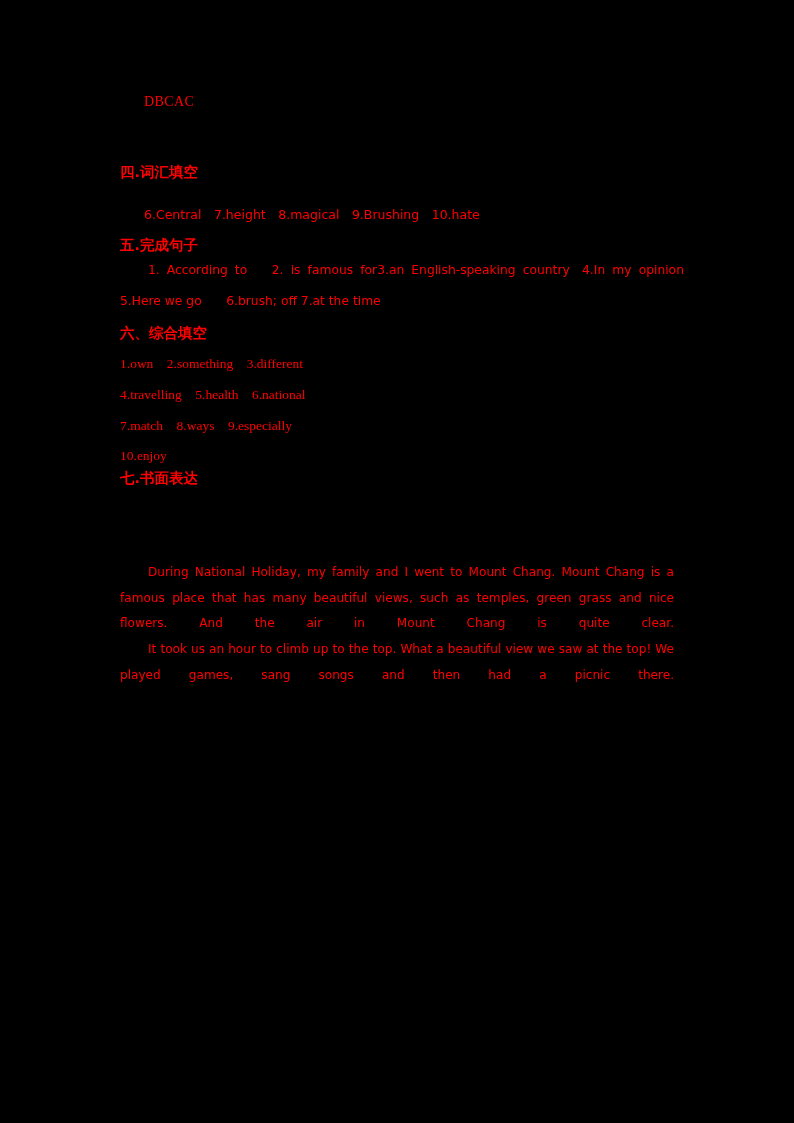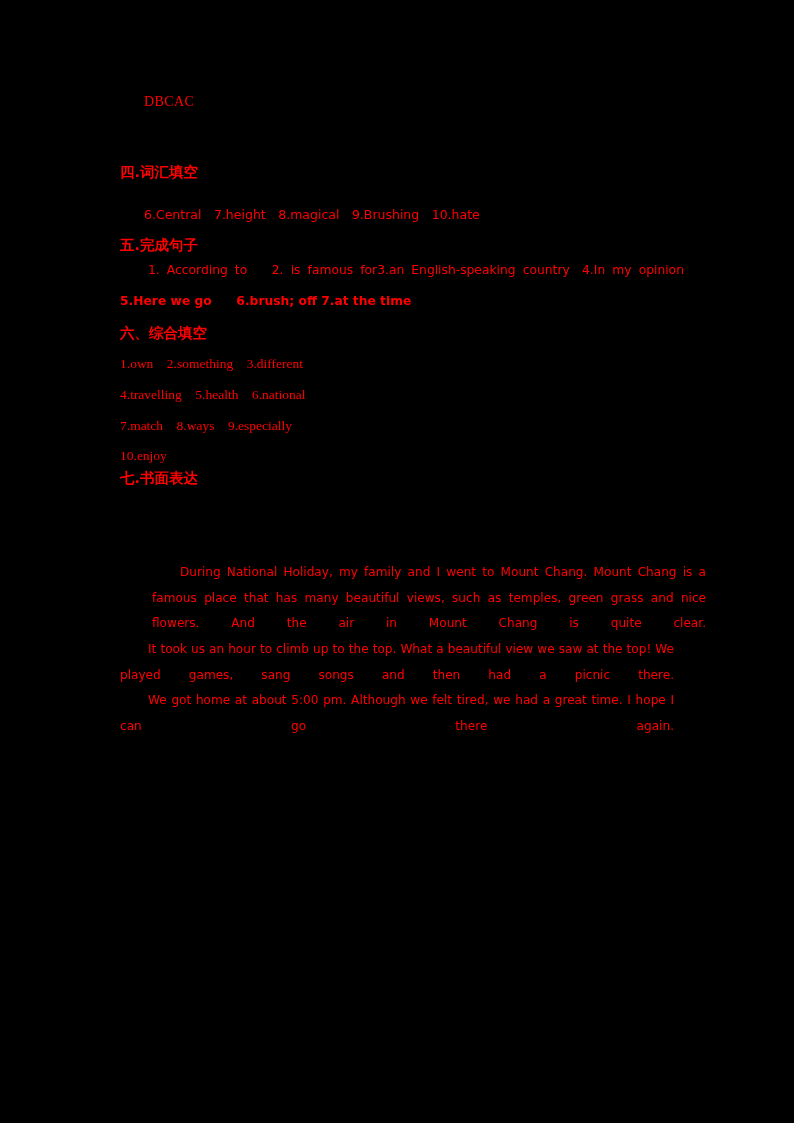--- a/index.html
+++ b/index.html
@@ -75,21 +75,20 @@
     font-family: "DejaVu Sans", "Liberation Sans", sans-serif;
     font-size: 12.3px;
     white-space: nowrap;
     word-spacing: 3.2px;
   }
   #s5l2 {
     left: 120px;
     top: 293px;
     font-family: "DejaVu Sans", "Liberation Sans", sans-serif;
     font-size: 12.3px;
-    font-weight: bold;
   }
 
   
   #h6 { top: 324px; }
   .s6line {
     left: 120px;
     font-family: "Liberation Serif", "DejaVu Serif", serif;
     font-size: 13.5px;
   }
   #s6l1 { top: 355px; }
@@ -106,21 +105,21 @@
     width: 554px;
     font-family: "DejaVu Sans", "Liberation Sans", sans-serif;
     font-size: 12.1px;
     line-height: 25.5px;
     color: #ff0000;
     text-align: justify;
     text-justify: inter-word;
     text-indent: 28px;
   }
   #e0 { top: 535px; }
-  #e1 { top: 560px; margin-left: 32px; }
+  #e1 { top: 560px; }
   #e2 { top: 637px; }
   #e3 { top: 688px; }
 
   
   .essay::after {
     content: "";
     display: inline-block;
     width: 100%;
   }
 </style>
@@ -141,15 +140,14 @@
   <div class="heading-cn" id="h6">六、综合填空</div>
   <div class="line s6line" id="s6l1">1.own　2.something　3.different</div>
   <div class="line s6line" id="s6l2">4.travelling　5.health　6.national</div>
   <div class="line s6line" id="s6l3">7.match　8.ways　9.especially</div>
   <div class="line s6line" id="s6l4">10.enjoy</div>
 
   <div class="heading-cn" id="h7">七.书面表达</div>
 
   <div class="essay" id="e1">During National Holiday, my family and I went to Mount Chang. Mount Chang is a famous place that has many beautiful views, such as temples, green grass and nice flowers. And the air in Mount Chang is quite clear.</div>
   <div class="essay" id="e2">It took us an hour to climb up to the top. What a beautiful view we saw at the top! We played games, sang songs and then had a picnic there.</div>
-  <div class="essay" id="e3">We got home at about 5:00 pm. Although we felt tired, we had a great time. I hope I can go there again.</div>
 
 </div>
 
 </body></html>

